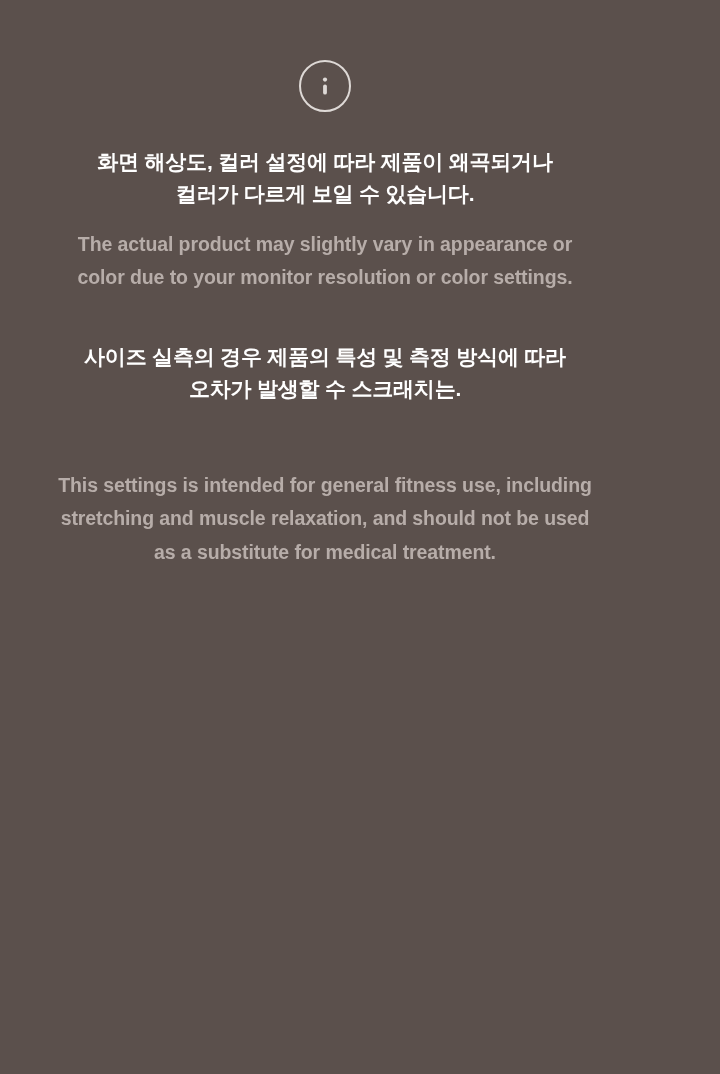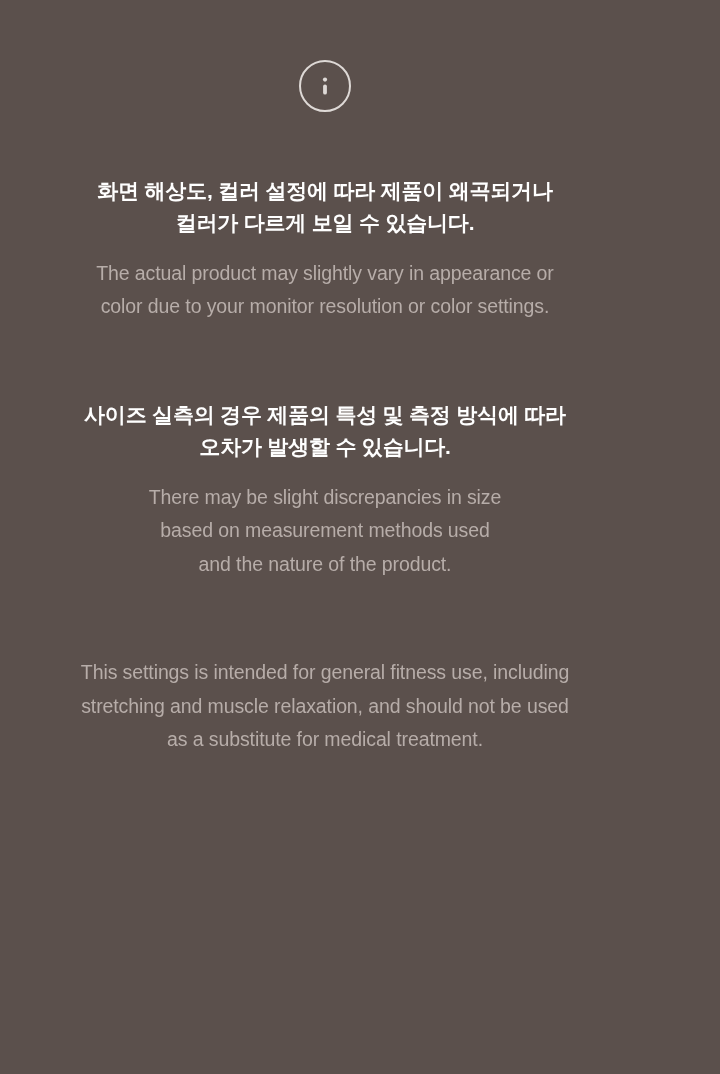--- a/index.html
+++ b/index.html
@@ -14,21 +14,20 @@
     overflow: hidden;
   }
   .page {
     width: 650px;
     height: 1074px;
     box-sizing: border-box;
     padding: 52px 24px 20px 24px;
     display: flex;
     flex-direction: column;
     align-items: center;
-    gap: 29px;
   }
   .info-icon-wrap {
     margin-top: 8px;
     margin-bottom: 34px;
     display: flex;
     justify-content: center;
     align-items: center;
   }
   .info-icon {
     width: 52px;
@@ -57,21 +56,21 @@
     line-height: 1.52;
     font-weight: 700;
     letter-spacing: -0.2px;
     margin: 0 0 18px 0;
     white-space: pre-line;
   }
   .en {
     color: #b7ada9;
     font-size: 19.5px;
     line-height: 1.72;
-    font-weight: 400;
+    font-weight: 700;
     letter-spacing: -0.1px;
     margin: 0;
     white-space: pre-line;
   }
 </style>
 </head>
 <body>
 
 <div class="page">
 
@@ -86,24 +85,21 @@
 
   <div class="block">
     <p class="ko">화면 해상도, 컬러 설정에 따라 제품이 왜곡되거나
 컬러가 다르게 보일 수 있습니다.</p>
     <p class="en">The actual product may slightly vary in appearance or
 color due to your monitor resolution or color settings.</p>
   </div>
 
   <div class="block">
     <p class="ko">사이즈 실측의 경우 제품의 특성 및 측정 방식에 따라
-오차가 발생할 수 있습니다.</p>
-    <p class="en">There may be slight discrepancies in size
-based on measurement methods used
-and the nature of the product.</p>
+오차가 발생할 수 스크래치는.</p>
   </div>
 
   <div class="block">
     <p class="en">This settings is intended for general fitness use, including
 stretching and muscle relaxation, and should not be used
 as a substitute for medical treatment.</p>
   </div>
 
   <div class="block">
   </div>

